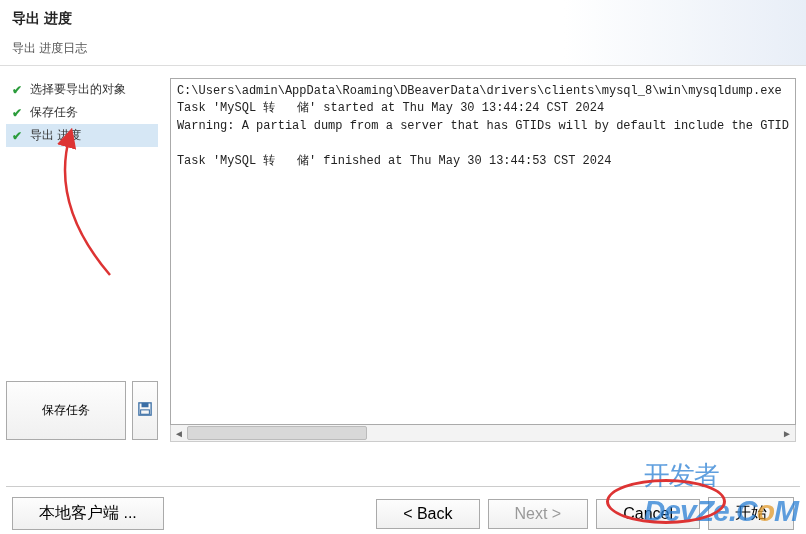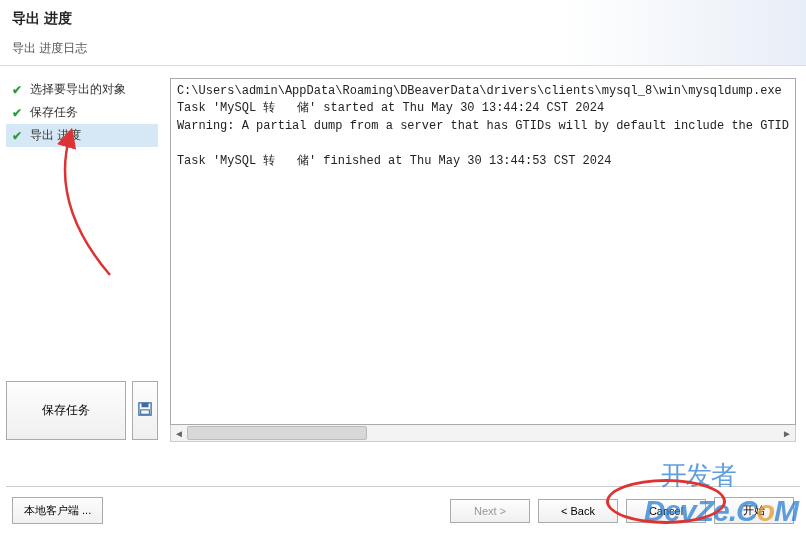--- a/index.html
+++ b/index.html
@@ -145,22 +145,22 @@
     .button-row {
       display: flex;
       padding: 0 12px;
       gap: 8px;
       align-items: center;
     }
     .button-row-spacer { flex: 1; }
     .btn {
       border: 1px solid #aaa;
       background: linear-gradient(#fdfdfd, #f0f0f0);
-      padding: 5px 11px;
-      font-size: 11px;
+      padding: 5px 26px;
+      font-size: 16px;
       cursor: pointer;
       min-width: 80px;
     }
     .btn.disabled {
       color: #999;
       cursor: default;
     }
     .btn.local {
       min-width: 90px;
     }
@@ -175,21 +175,20 @@
       color: #2a7fd4;
       opacity: 0.75;
       pointer-events: none;
       letter-spacing: -1px;
     }
     .watermark .cn-part {
       font-style: normal;
       font-size: 26px;
       font-weight: normal;
       vertical-align: 3px;
-      margin-left: 17px;
     }
     .watermark .o-letter { color: #e29a2b; }
     .circle-annotation {
       position: absolute;
       border: 3px solid #d33;
       border-radius: 50%;
       width: 120px;
       height: 45px;
       right: 80px;
       bottom: 10px;
@@ -256,22 +255,22 @@
     </marker>
   </defs>
   <path d="M70,150 Q10,80 30,10" stroke="#d33" stroke-width="2.5" fill="none" marker-end="url(#ah)"></path>
 </svg>
 
 <div class="divider"></div>
 
 <div class="button-row">
   <button class="btn local">本地客户端 ...</button>
   <div class="button-row-spacer"></div>
+  <button class="btn">&lt; Back</button>
   <button class="btn disabled">Next &gt;</button>
-  <button class="btn">&lt; Back</button>
   <button class="btn">Cancel</button>
   <button class="btn">开始</button>
 </div>
 
 <div class="circle-annotation"></div>
 
 <div class="watermark">
   <span class="cn-part">开发者</span><br>
   <span>DevZe.C<span class="o-letter">o</span>M</span>
 </div>

